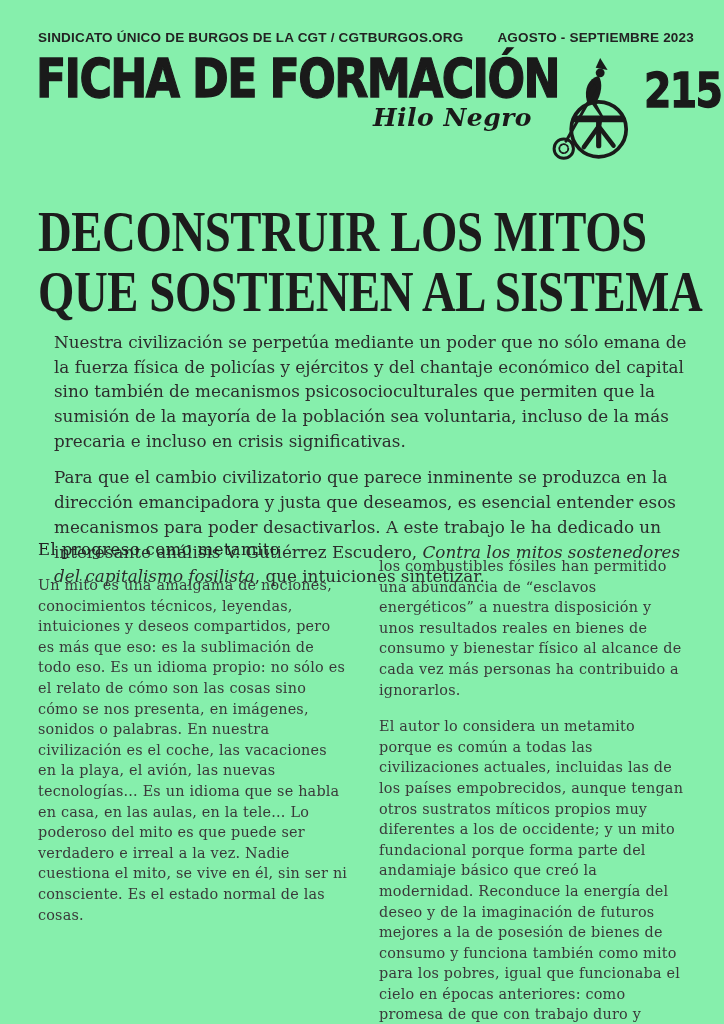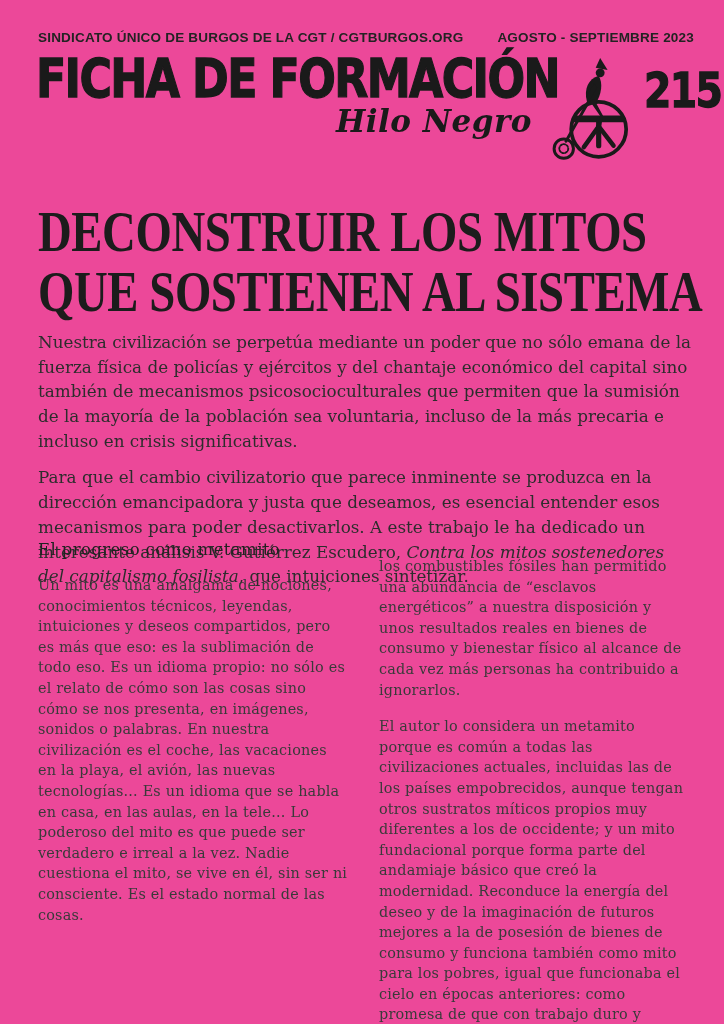--- a/index.html
+++ b/index.html
@@ -1,21 +1,21 @@
 <!DOCTYPE html>
 <html><head>
 <meta charset="utf-8">
 <style>
   html, body { margin: 0; padding: 0; background: #e8e8e8; }
   .page {
     position: relative;
     width: 724px;
     height: 1024px;
     margin: 0 auto;
-    background: #ec4899;
+    background: #86efac;
     color: #1d1d1d;
     overflow: hidden;
     font-family: "DejaVu Serif", serif;
   }
 
   
   .masthead { position: absolute; top: 0; left: 0; right: 0; height: 178px; }
   .org-line {
     position: absolute; top: 30px; left: 38px;
     font-family: "Liberation Sans", sans-serif;
@@ -34,21 +34,21 @@
     font-family: "DejaVu Sans", sans-serif;
     font-weight: bold; font-size: 54px; line-height: 1;
     letter-spacing: -2px; white-space: nowrap;
     transform: scaleX(0.82); transform-origin: left center;
     -webkit-text-stroke: 1.3px #1a1a1a;
     color: #1a1a1a;
   }
   .mast-subtitle {
     position: absolute; top: 103px; right: 192px;
     font-family: "DejaVu Serif", serif;
-    font-style: italic; font-weight: bold; font-size: 31px;
+    font-style: italic; font-weight: bold; font-size: 25px;
     letter-spacing: 0.5px; white-space: nowrap;
     color: #1a1a1a;
   }
   .issue-number {
     position: absolute; top: 66px; left: 644px;
     font-family: "DejaVu Sans", sans-serif;
     font-weight: bold; font-size: 48px; line-height: 1;
     letter-spacing: -2px; white-space: nowrap;
     transform: scaleX(0.82); transform-origin: left center;
     -webkit-text-stroke: 1.3px #1a1a1a;
@@ -66,21 +66,21 @@
     letter-spacing: -0.5px;
     transform: scaleX(0.82); transform-origin: left center;
     padding-bottom: 8px;
   }
 
   
   .intro {
     position: absolute; top: 330px; left: 38px; width: 654px;
     font-size: 16.8px; line-height: 1.47; color: #2d2d2d;
   }
-  .intro p { margin: 0 0 12px 0; }
+  .intro p { margin: 0 0 12px 16px; }
   .intro em { font-style: italic; }
 
   
   .columns {
     position: absolute; top: 540px; left: 38px; right: 34px;
     display: flex; gap: 30px;
   }
   .col { flex: 1 1 0; }
   .col h2 {
     margin: 0 0 10px 0;

